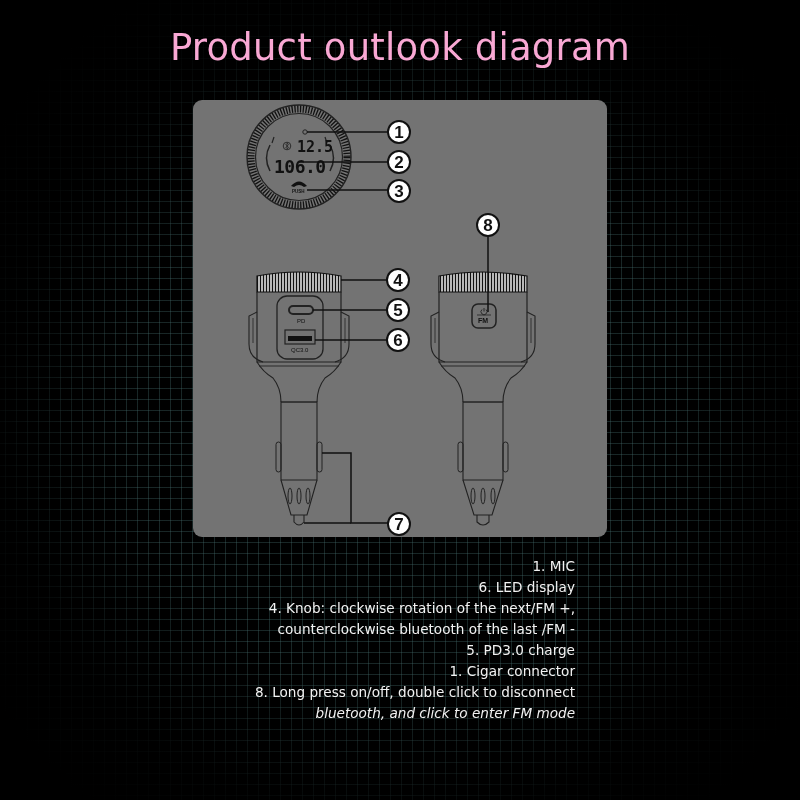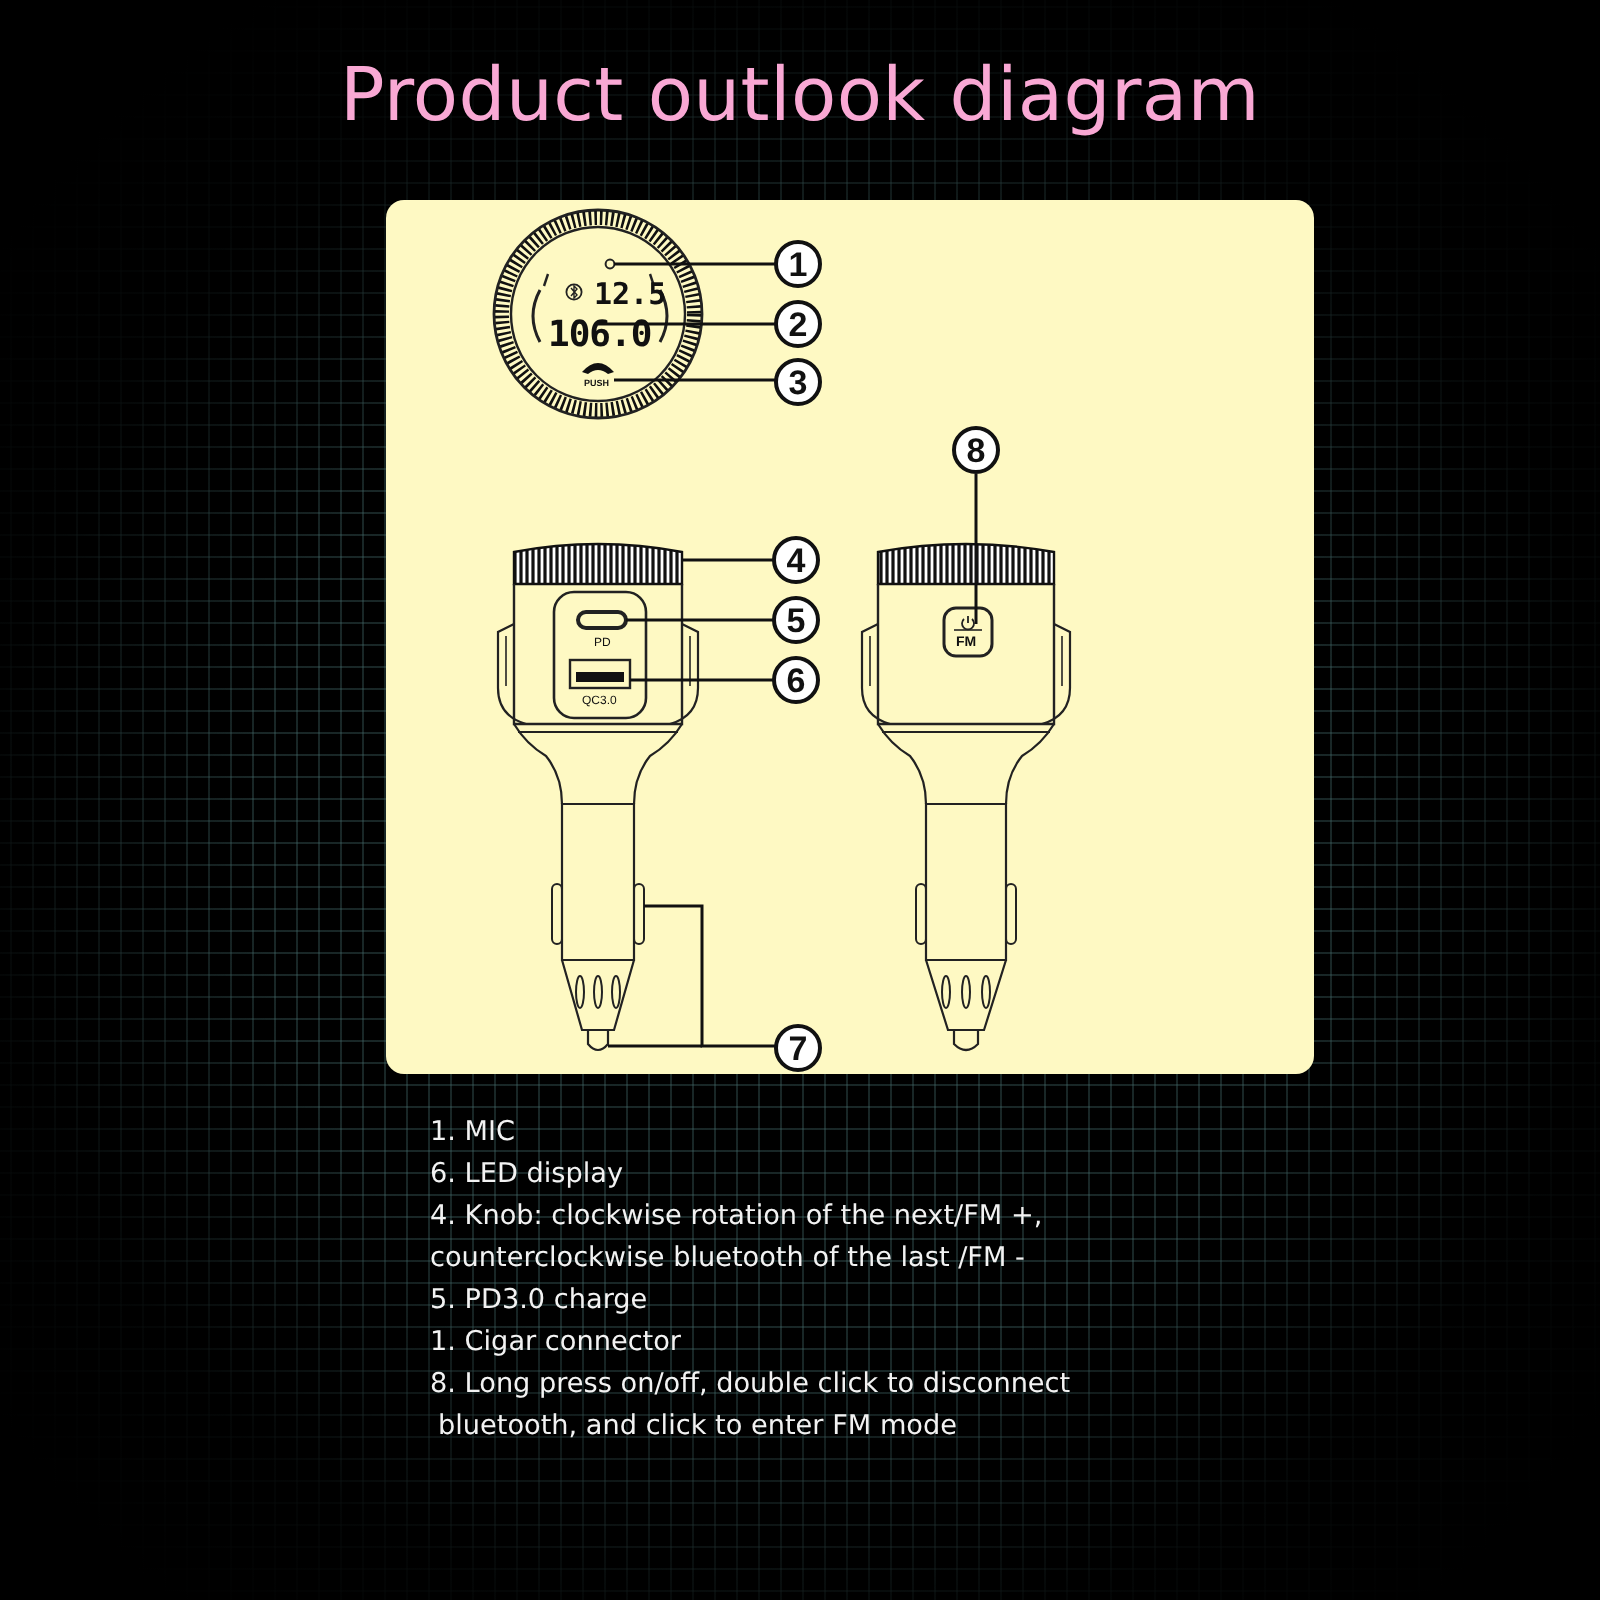--- a/index.html
+++ b/index.html
@@ -20,31 +20,31 @@
       position: absolute; inset: 0;
       background: radial-gradient(ellipse 62% 62% at 50% 52%, rgba(0,0,0,0) 55%, rgba(0,0,0,0.85) 82%, #000 100%);
     }
     .title {
       position: absolute; left: 0; right: 0; top: 26px;
       text-align: center; color: #f9a8d4;
       font-family: "DejaVu Sans", sans-serif;
       font-size: 37px; font-weight: normal; letter-spacing: 0.2px;
     }
     .panel {
-      position: absolute; left: 193px; top: 100px; width: 464px; height: 437px;
-      background: #fef9c3; border-radius: 9px; overflow: hidden;
+      position: absolute; left: 193px; top: 100px; width: 414px; height: 437px;
+      background: #737373; border-radius: 9px; overflow: hidden;
     }
     .panel svg { position: absolute; left: 0; top: 0; }
     .legend {
       position: absolute; left: 215px; top: 556px; width: 360px;
       color: #f2f2f2; font-size: 13.6px; line-height: 21px;
       font-family: "DejaVu Sans", sans-serif;
     }
-    .legend .line { white-space: nowrap; }
-    .legend .indent { padding-left: 4px; }
+    .legend .line { white-space: nowrap; text-align: right; }
+    .legend .indent { padding-left: 4px; font-style: italic; }
     .callout-num {
       font-family: "Liberation Sans", sans-serif; font-weight: bold; font-size: 17px;
     }
     .lcd-text { font-family: "DejaVu Sans Mono", monospace; font-weight: bold; }
   </style>
 </head>
 <body>
 
 <div class="grid-bg"></div>
 <div class="vignette"></div>

